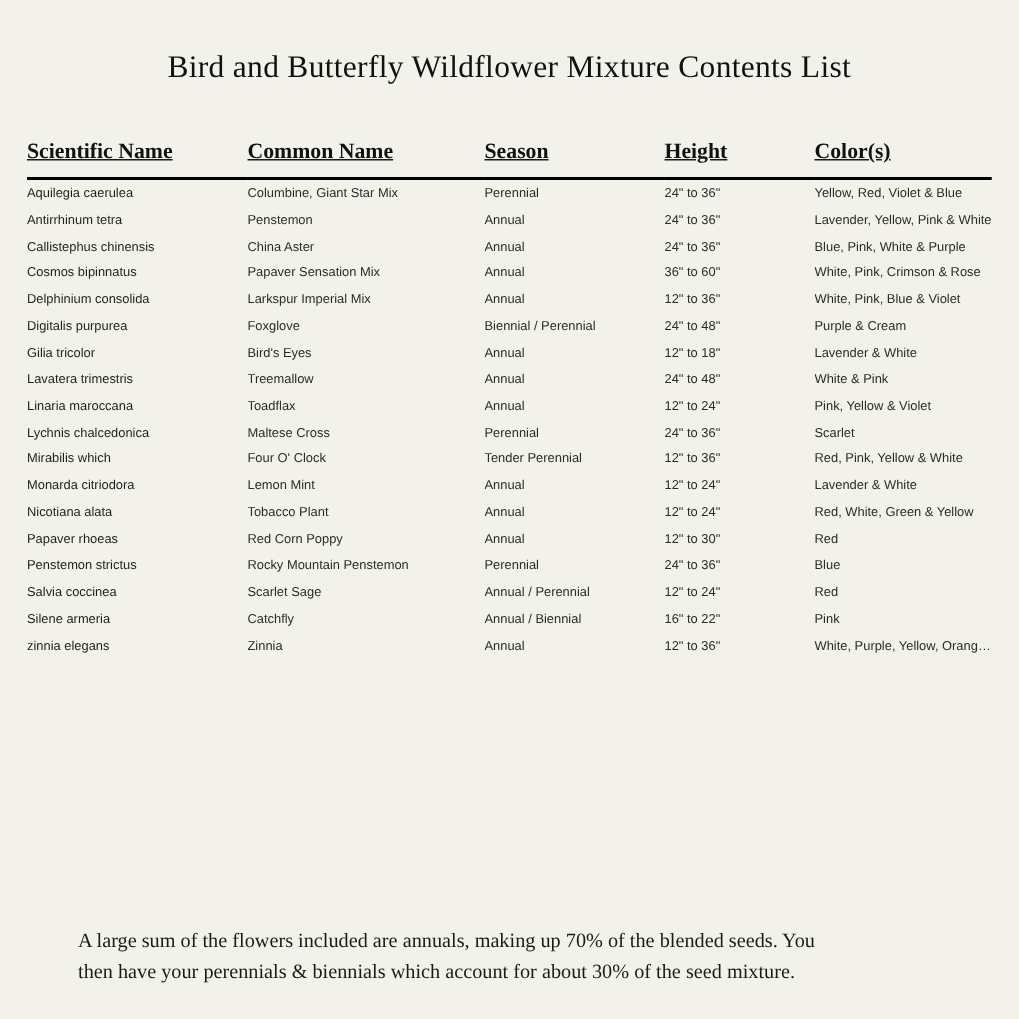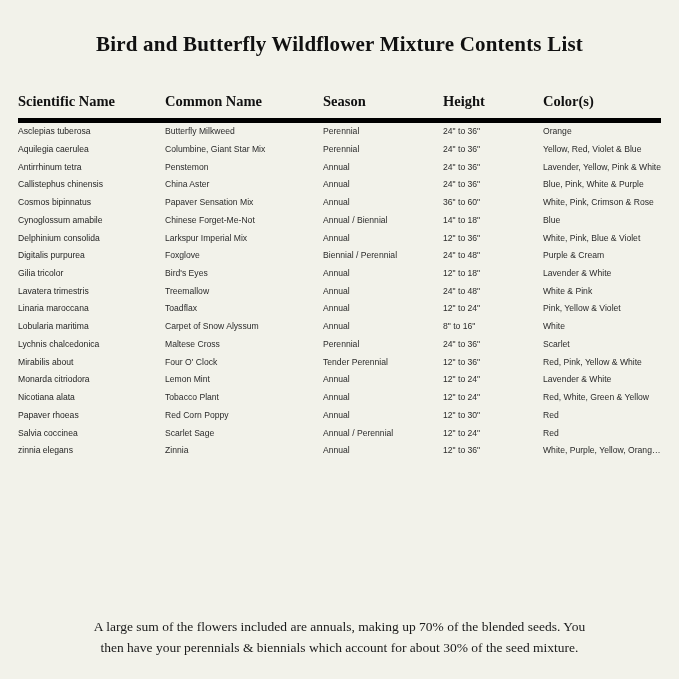--- a/index.html
+++ b/index.html
@@ -18,21 +18,21 @@
     position: relative;
     width: 679px;
     height: 679px;
     box-sizing: border-box;
     padding: 0 10px;
   }
   .title {
     text-align: center;
     font-family: "Liberation Serif", serif;
     font-size: 21px;
-    font-weight: bold;
+    font-weight: normal;
     color: #111111;
     letter-spacing: 0.2px;
     margin-top: 32px;
     margin-bottom: 0;
   }
   .table-wrap {
     margin-top: 36px;
     padding: 0 8px;
   }
   table {
@@ -43,21 +43,22 @@
   th {
     text-align: left;
     font-family: "Liberation Serif", serif;
     font-size: 14.5px;
     font-weight: bold;
     color: #111111;
     padding: 0 0 8px 0;
     vertical-align: bottom;
   }
   thead tr {
-    border-bottom: 5px solid #000000;
+    border-bottom: 2px solid #000000;
+    text-decoration: underline;
   }
   td {
     font-family: "Liberation Sans", sans-serif;
     font-size: 8.6px;
     color: #2b2b2b;
     padding: 4.15px 0;
     vertical-align: middle;
     line-height: 1.1;
     white-space: nowrap;
     overflow: hidden;
@@ -69,21 +70,20 @@
   .col-sci { width: 147px; }
   .col-com { width: 158px; }
   .col-sea { width: 120px; }
   .col-hei { width: 100px; }
   .col-col { width: auto; }
   .footer {
     position: absolute;
     left: 0;
     right: 0;
     bottom: 52px;
-    text-align: center;
     font-family: "Liberation Serif", serif;
     font-size: 13.5px;
     line-height: 1.55;
     color: #1a1a1a;
     padding: 0 52px;
   }
 </style>
 </head>
 <body>
 
@@ -104,27 +104,20 @@
         <tr>
           <th>Scientific Name</th>
           <th>Common Name</th>
           <th>Season</th>
           <th>Height</th>
           <th>Color(s)</th>
         </tr>
       </thead>
       <tbody id="table-body">
           <tr>
-            <td class="sci">Asclepias tuberosa</td>
-            <td>Butterfly Milkweed</td>
-            <td>Perennial</td>
-            <td>24" to 36"</td>
-            <td>Orange</td>
-          </tr>
-          <tr>
             <td class="sci">Aquilegia caerulea</td>
             <td>Columbine, Giant Star Mix</td>
             <td>Perennial</td>
             <td>24" to 36"</td>
             <td>Yellow, Red, Violet &amp; Blue</td>
           </tr>
           <tr>
             <td class="sci">Antirrhinum tetra</td>
             <td>Penstemon</td>
             <td>Annual</td>
@@ -137,27 +130,20 @@
             <td>Annual</td>
             <td>24" to 36"</td>
             <td>Blue, Pink, White &amp; Purple</td>
           </tr>
           <tr>
             <td class="sci">Cosmos bipinnatus</td>
             <td>Papaver Sensation Mix</td>
             <td>Annual</td>
             <td>36" to 60"</td>
             <td>White, Pink, Crimson &amp; Rose</td>
-          </tr>
-          <tr>
-            <td class="sci">Cynoglossum amabile</td>
-            <td>Chinese Forget-Me-Not</td>
-            <td>Annual / Biennial</td>
-            <td>14" to 18"</td>
-            <td>Blue</td>
           </tr>
           <tr>
             <td class="sci">Delphinium consolida</td>
             <td>Larkspur Imperial Mix</td>
             <td>Annual</td>
             <td>12" to 36"</td>
             <td>White, Pink, Blue &amp; Violet</td>
           </tr>
           <tr>
             <td class="sci">Digitalis purpurea</td>
@@ -181,35 +167,28 @@
             <td>White &amp; Pink</td>
           </tr>
           <tr>
             <td class="sci">Linaria maroccana</td>
             <td>Toadflax</td>
             <td>Annual</td>
             <td>12" to 24"</td>
             <td>Pink, Yellow &amp; Violet</td>
           </tr>
           <tr>
-            <td class="sci">Lobularia maritima</td>
-            <td>Carpet of Snow Alyssum</td>
-            <td>Annual</td>
-            <td>8" to 16"</td>
-            <td>White</td>
-          </tr>
-          <tr>
             <td class="sci">Lychnis chalcedonica</td>
             <td>Maltese Cross</td>
             <td>Perennial</td>
             <td>24" to 36"</td>
             <td>Scarlet</td>
           </tr>
           <tr>
-            <td class="sci">Mirabilis about</td>
+            <td class="sci">Mirabilis which</td>
             <td>Four O' Clock</td>
             <td>Tender Perennial</td>
             <td>12" to 36"</td>
             <td>Red, Pink, Yellow &amp; White</td>
           </tr>
           <tr>
             <td class="sci">Monarda citriodora</td>
             <td>Lemon Mint</td>
             <td>Annual</td>
             <td>12" to 24"</td>
@@ -223,25 +202,39 @@
             <td>Red, White, Green &amp; Yellow</td>
           </tr>
           <tr>
             <td class="sci">Papaver rhoeas</td>
             <td>Red Corn Poppy</td>
             <td>Annual</td>
             <td>12" to 30"</td>
             <td>Red</td>
           </tr>
           <tr>
+            <td class="sci">Penstemon strictus</td>
+            <td>Rocky Mountain Penstemon</td>
+            <td>Perennial</td>
+            <td>24" to 36"</td>
+            <td>Blue</td>
+          </tr>
+          <tr>
             <td class="sci">Salvia coccinea</td>
             <td>Scarlet Sage</td>
             <td>Annual / Perennial</td>
             <td>12" to 24"</td>
             <td>Red</td>
+          </tr>
+          <tr>
+            <td class="sci">Silene armeria</td>
+            <td>Catchfly</td>
+            <td>Annual / Biennial</td>
+            <td>16" to 22"</td>
+            <td>Pink</td>
           </tr>
           <tr>
             <td class="sci">zinnia elegans</td>
             <td>Zinnia</td>
             <td>Annual</td>
             <td>12" to 36"</td>
             <td>White, Purple, Yellow, Orange &amp; Red</td>
           </tr>
         </tbody>
     </table>

